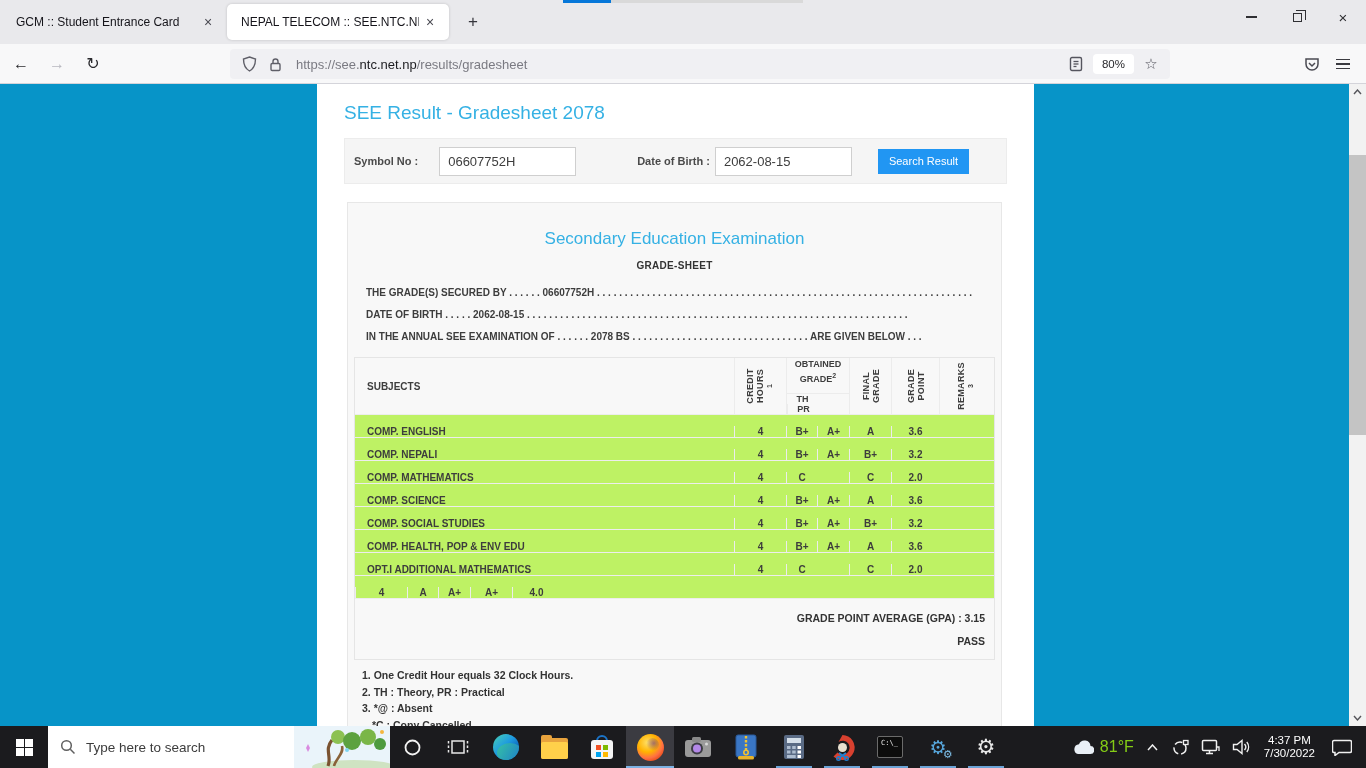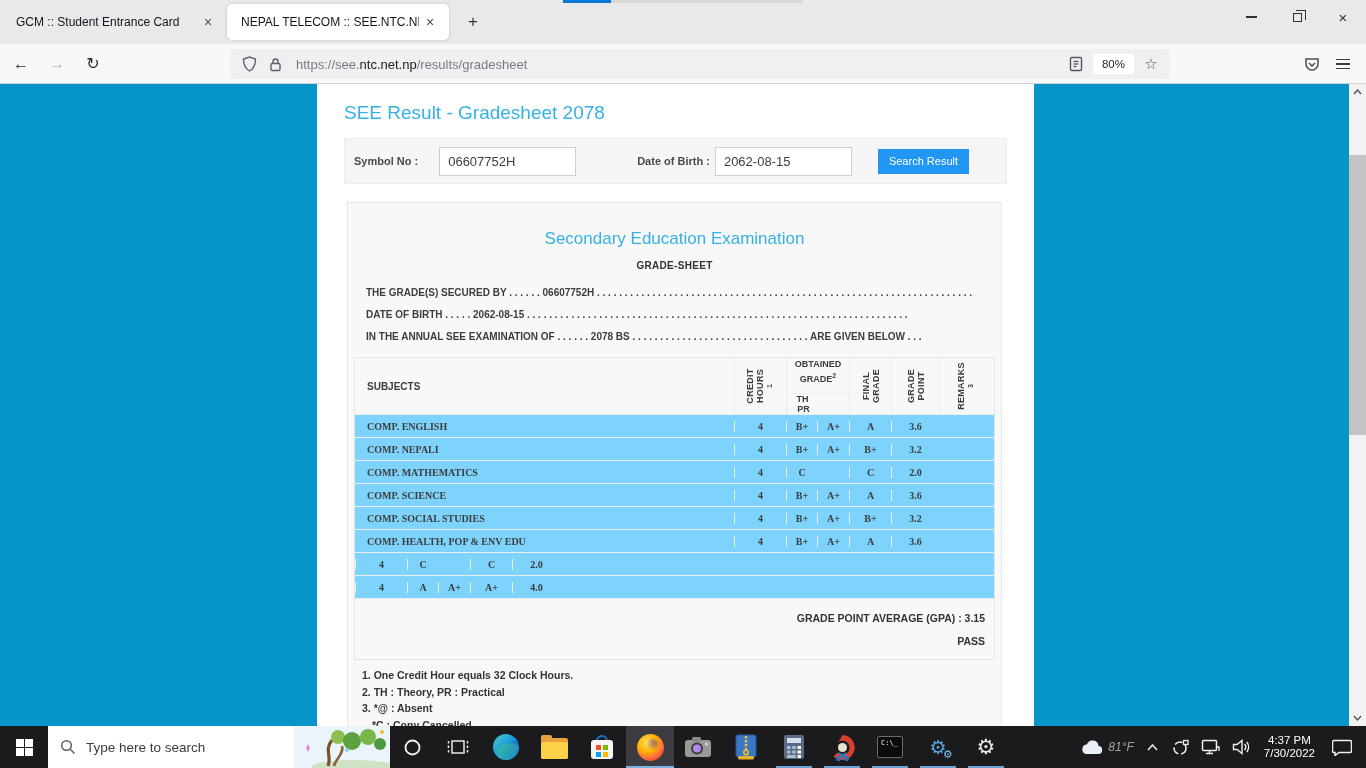--- a/index.html
+++ b/index.html
@@ -51,21 +51,21 @@
   .searchbtn { margin-left:26px; background:#2196f3; color:#fff; border:none; font-size:11px; font-family:inherit; padding:0 11px; height:25px; cursor:pointer; }
 
   .card { margin:18px 28px 0 30px; width:655px; background:#f8f8f8; border:1px solid #e7e7e7; padding-bottom:40px; }
   .card-heading { text-align:center; margin-top:26px; font-size:17px; color:#35b1e4; }
   .card-sub { text-align:center; margin-top:11px; font-size:10px; font-weight:700; color:#333; letter-spacing:.3px; }
   .dotlines { margin:11px 18px 0 18px; }
   .dotline { font-size:10px; font-weight:700; color:#3d3d3d; line-height:22px; white-space:nowrap; overflow:hidden; }
 
   .gtable { margin:9px 6px 0 6px; border:1px solid #e5e5e5; }
   .g-header { display:flex; height:56px; background:#f8f8f8; }
-  .g-row { display:flex; height:23px; background:#7dd3fc; border-top:1px solid #ededed; align-items:center;font-family:Liberation Serif, serif; }
+  .g-row { display:flex; height:23px; background:#bef264; border-top:1px solid #ededed; align-items:flex-end; }
   .c-sub { flex:1; display:flex; align-items:center; padding-left:12px; font-size:10px; font-weight:700; color:#3d3d3d; }
   .c-credit { width:52px; } .c-th { width:31px; } .c-pr { width:32px; }
   .c-final { width:42px; } .c-gp { width:48px; } .c-rem { width:55px; }
   .bl { border-left:1px solid #ececec; }
   .vcell { position:relative; }
   .vtext { position:absolute; left:50%; top:50%; transform:translate(-50%,-50%) rotate(-90deg); font-size:9px; font-weight:700; color:#3d3d3d; line-height:10px; text-align:center; white-space:nowrap; letter-spacing:.3px; }
   .vtext span { display:block; }
   sup { font-size:7px; }
   .c-obt { width:63px; display:flex; flex-direction:column;gap:8px; }
   .obt-label { flex:1; display:flex; flex-direction:column; align-items:center; justify-content:center; font-size:9px; font-weight:700; color:#3d3d3d; line-height:11px; }
@@ -91,21 +91,21 @@
   .tsearch { width:342px; background:#ffffff; display:flex; align-items:center; padding-left:12px; position:relative; }
   .tsearch input { border:none; outline:none; font-size:13.5px; color:#3c3c3c; font-family:inherit; width:190px; margin-left:10px; background:transparent; }
   .tsearch input::placeholder { color:#3c3c3c; opacity:1; }
   .bing-art { position:absolute; right:0; top:0; height:42px; width:96px; }
   .cortana { width:44px; display:flex; align-items:center; justify-content:center; }
   .app-active { background:#3b3b41; }
   .ul { position:absolute; bottom:0; left:6px; right:6px; height:2.5px; background:#6ba3d6; }
   .ul-active { left:0; right:0; background:#7cb1e3; }
   .tray { margin-left:auto; display:flex; align-items:center; }
   .trayitem { display:flex; align-items:center; justify-content:center; height:42px; padding:0 5px; color:#fff; }
-  .temp { font-size:12px; color:#a3a3a3; margin-left:6px;font-style:italic; }
+  .temp { font-size:16px; color:#84cc16; margin-left:6px; }
   .clock { text-align:center; font-size:11.5px; color:#fff; line-height:13.5px; padding:0 7px; }
   .glyph-gear { font-family:"DejaVu Sans",sans-serif; color:#e8e8e8; font-size:21px; line-height:1; }
   .glyph-gear-blue { font-family:"DejaVu Sans",sans-serif; color:#57a7dd; font-size:19px; line-height:1; position:relative; }
   .glyph-gear-blue:after { content:"\2699"; position:absolute; right:-6px; bottom:-3px; font-size:11px; color:#7fc0ea; }
   .cmdicon { width:26px; height:22px; background:#0c0c0c; border:1px solid #6b6b6b; border-radius:2px; color:#e8e8e8; font-family:"DejaVu Sans Mono",monospace; font-size:7px; padding:2px 0 0 3px; }
   .fficon { width:27px; height:27px; border-radius:50%; background:radial-gradient(circle at 38% 32%, #ffe066 0%, #ffb300 38%, #ff7043 62%, #e64a19 80%, #b3256e 100%); position:relative; }
   .fficon:after { content:""; position:absolute; left:9px; top:4px; width:13px; height:13px; border-radius:50%; background:radial-gradient(circle at 60% 40%, #5b2e9e 0%, rgba(91,46,158,0) 70%); opacity:.55; }
   .edgeicon { width:26px; height:26px; border-radius:50%; background:linear-gradient(135deg,#49d2b4 0%,#1e9ae0 45%,#0b63b8 75%,#173a6d 100%); position:relative; overflow:hidden; }
   .edgeicon:after { content:""; position:absolute; left:4px; top:9px; width:26px; height:20px; border-radius:50%; background:linear-gradient(120deg,#35c1a6,#1b78cc); }
   .foldericon { position:relative; width:27px; height:21px; margin-top:2px; }
@@ -295,20 +295,21 @@
           <div class="g-row">
             <div class="c-sub">COMP. HEALTH, POP &amp; ENV EDU</div>
               <div class="c-credit bl cellv">4</div>
               <div class="c-th bl cellv">B+</div>
               <div class="c-pr bl cellv">A+</div>
               <div class="c-final bl cellv">A</div>
               <div class="c-gp bl cellv">3.6</div>
               <div class="c-rem bl cellv"></div>
           </div>
           <div class="g-row">
+            <div class="c-sub">OPT.I ADDITIONAL MATHEMATICS</div>
               <div class="c-credit bl cellv">4</div>
               <div class="c-th bl cellv">C</div>
               <div class="c-pr bl cellv"></div>
               <div class="c-final bl cellv">C</div>
               <div class="c-gp bl cellv">2.0</div>
               <div class="c-rem bl cellv"></div>
           </div>
           <div class="g-row">
               <div class="c-credit bl cellv">4</div>
               <div class="c-th bl cellv">A</div>

